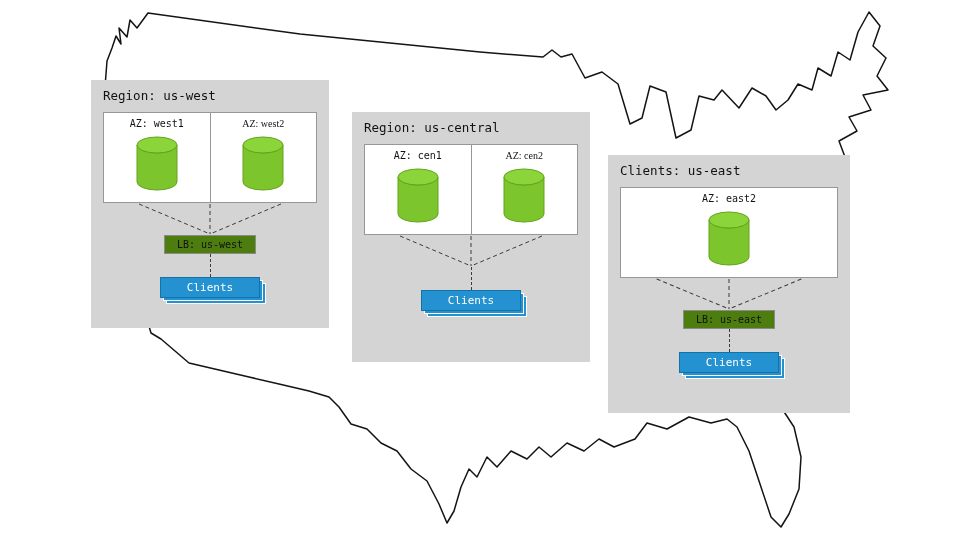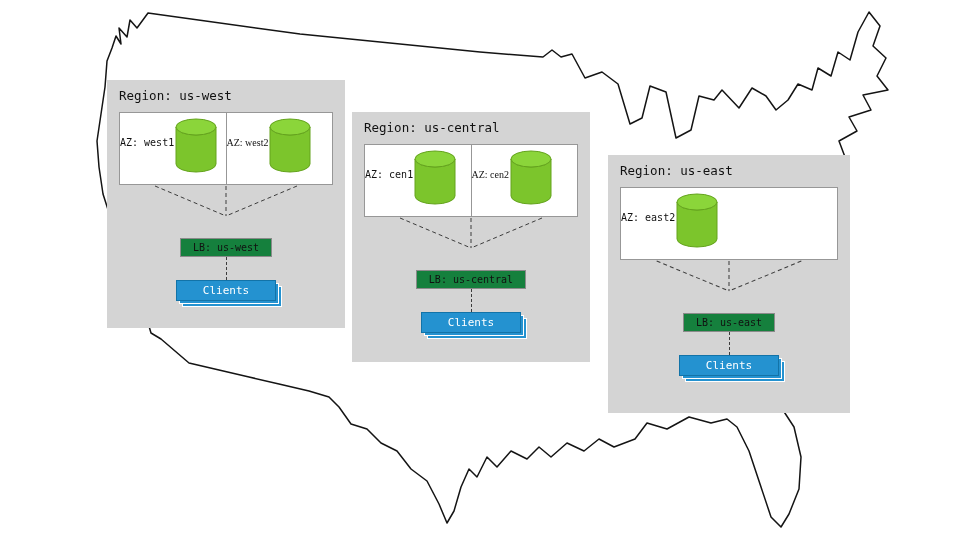--- a/index.html
+++ b/index.html
@@ -32,43 +32,42 @@
   .az-panel{
     width:100%;
     box-sizing:border-box;
     background:var(--panel_bg,#fff);
     border:1px solid #979797;
     display:flex;
   }
   .az-col{
     flex:1 1 0;
     display:flex;
-    flex-direction:row;
+    flex-direction:column;
     align-items:center;
     padding:5px 0 10px 0;
     min-width:0;
   }
   .az-col + .az-col{border-left:1px solid #979797;font-family:Liberation Serif, serif;}
   .az-label{
     font-size:10px;
     color:#111;
     margin-bottom:7px;
     white-space:nowrap;
   }
   .cyl-svg{display:block;}
 
   .connector-svg{display:block;width:100%;height:32px;}
   .lb-box{
-    background:#15803d;
+    background:#4d7c0f;
     border:1px solid #8a8a8a;
     font-size:10px;
     color:#111;
     padding:3px 12px;
     white-space:nowrap;
-    margin-top:21px;
   }
   .vline{
     width:0;height:23px;
     border-left:1px dashed #3c3c3c;
   }
   .clients{position:relative;}
   .clients .layer{
     position:absolute;top:0;left:0;right:0;bottom:0;
     background:var(--clients_blue,#2492d0);
     border:1px solid #fff;
@@ -107,21 +106,21 @@
              L711 423 L689 417 L667 429 L647 423 L635 439 L614 447 L599 439
              L584 451 L567 443 L551 457 L539 447 L527 459 L511 451 L497 467
              L487 457 L477 477 L469 469
              L461 487 L454 511 L447 523 L439 504 L427 481 L411 469 L397 451
              L381 443 L367 429 L351 424 L339 407 L329 397
              L309 391 L279 384 L249 377 L219 370 L189 363 L161 339 L151 333
              L144 309 L131 277 L119 247 L111 219 L103 194 L99 167 L97 141
              L101 114 L105 87 L107 61 Z" fill="#ffffff" stroke="var(--map_outline,#141414)" stroke-width="1.5" stroke-linejoin="round"></path>
   </svg>
 
-  <div class="region" style="left:107px;top:80px;width:238px;height:248px;">
+  <div class="region" style="left:91px;top:80px;width:238px;height:248px;">
     <div class="region-title">Region: us-west</div>
 
     <div class="az-panel">
       <div class="az-col">
         <div class="az-label">AZ: west1</div>
         <svg class="cyl-svg" width="44" height="56" viewBox="0 0 44 56">
           <path d="M2 9 L2 46 A20 8 0 0 0 42 46 L42 9 A20 8 0 0 1 2 9 Z" fill="var(--cylinder_green,#7cc52c)" stroke="var(--cylinder_stroke,#64a31d)"></path>
           <ellipse cx="22" cy="9" rx="20" ry="8" fill="var(--cylinder_green_top,#8bd53a)" stroke="var(--cylinder_stroke,#64a31d)"></ellipse>
         </svg>
       </div>
@@ -170,33 +169,32 @@
         </svg>
       </div>
     </div>
 
     <svg class="connector-svg" viewBox="0 0 214 32" preserveAspectRatio="none">
       <line x1="36" y1="1" x2="107" y2="31" stroke="#3c3c3c" stroke-dasharray="4 3"></line>
       <line x1="107" y1="1" x2="107" y2="31" stroke="#3c3c3c" stroke-dasharray="4 3"></line>
       <line x1="178" y1="1" x2="107" y2="31" stroke="#3c3c3c" stroke-dasharray="4 3"></line>
     </svg>
 
-    <div class="lb-box">LB: us-central</div>
 
     <div class="vline"></div>
 
     <div class="clients">
       <div class="layer l2"></div>
       <div class="layer l1"></div>
       <div class="clients-main">Clients</div>
     </div>
   </div>
 
   <div class="region" style="left:608px;top:155px;width:242px;height:258px;">
-    <div class="region-title">Region: us-east</div>
+    <div class="region-title">Clients: us-east</div>
 
     <div class="az-panel">
       <div class="az-col">
         <div class="az-label">AZ: east2</div>
         <svg class="cyl-svg" width="44" height="56" viewBox="0 0 44 56">
           <path d="M2 9 L2 46 A20 8 0 0 0 42 46 L42 9 A20 8 0 0 1 2 9 Z" fill="var(--cylinder_green,#7cc52c)" stroke="var(--cylinder_stroke,#64a31d)"></path>
           <ellipse cx="22" cy="9" rx="20" ry="8" fill="var(--cylinder_green_top,#8bd53a)" stroke="var(--cylinder_stroke,#64a31d)"></ellipse>
         </svg>
       </div>
     </div>

